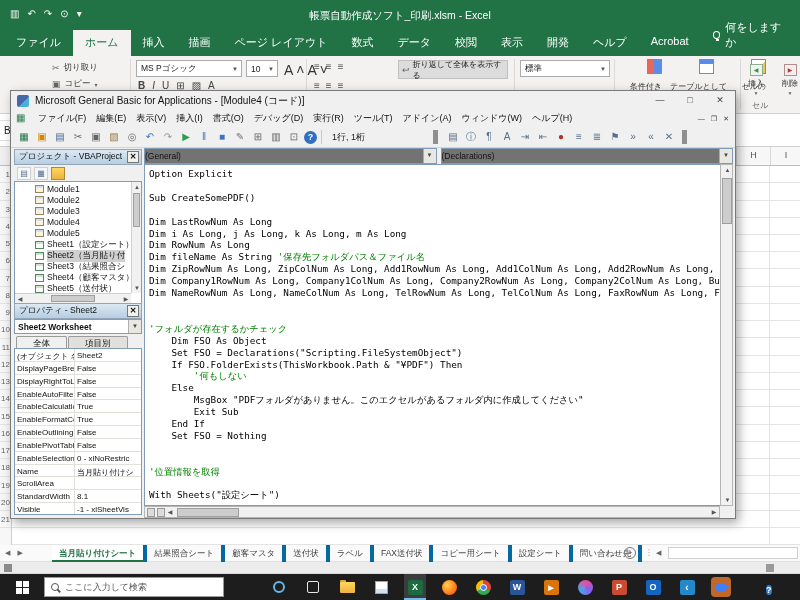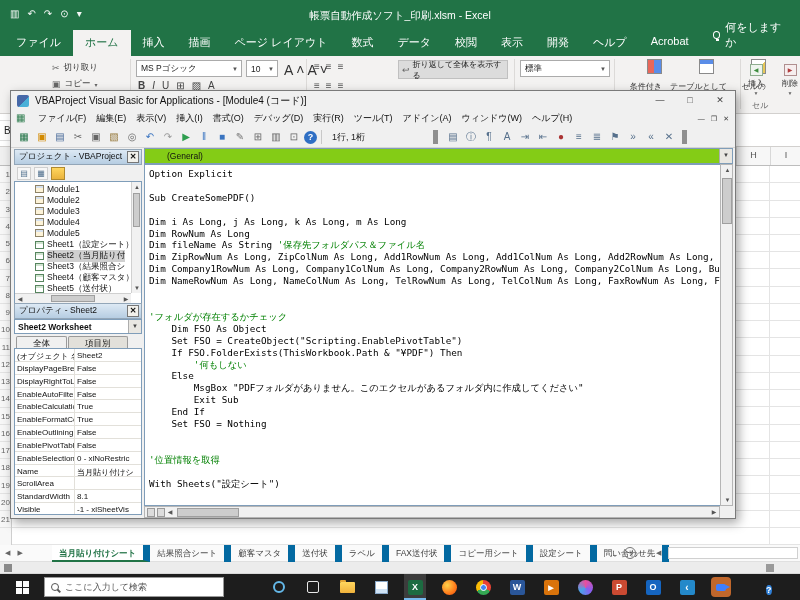--- a/index.html
+++ b/index.html
@@ -102,35 +102,35 @@
 #proptabs{height:14px;display:flex;padding:2px 0 0 2px;font-size:8.5px;color:#111}
 .ptab{padding:1px 16px;border:1px solid #9a9a9a;border-bottom:none;background:#e2e0da;border-radius:2px 2px 0 0;margin-right:1px}
 .ptab.on{background:#f0f0f0;position:relative;z-index:2}
 #pgrid{position:absolute;left:0;top:45px;right:0;bottom:0;background:#fff;border:1px solid #7f9db9;overflow:hidden}
 .prow{display:flex;height:12.85px;border-bottom:1px solid #e2e0da;font-size:8px;color:#111}
 .pname{width:60px;border-right:1px solid #e2e0da;padding:2px 0 0 2px;white-space:nowrap;overflow:hidden}
 .pval{flex:1;padding:2px 12px 0 2px;white-space:nowrap;overflow:hidden}
 
 #codepane{position:absolute;left:133px;top:57px;width:589px;height:370px}
 #cdd{height:16px;display:flex;gap:4px}
-.cddbox{flex:1;background:#84cc16;border:1px solid #7f9db9;font-size:8.5px;color:#111;display:flex;align-items:center;padding-left:22px}
+.cddbox{flex:1;background:#737373;border:1px solid #7f9db9;font-size:8.5px;color:#111;display:flex;align-items:center;padding-left:0}
 #codearea{position:absolute;left:0;top:16px;right:13px;bottom:12px;background:#fff;border:1px solid #7f9db9;border-right:none;overflow:hidden;padding:3px 0 0 4px}
 .cl{font-family:"DejaVu Sans Mono","Liberation Mono",monospace;font-size:9.3px;line-height:11.9px;white-space:pre;color:#000}
 .cm{color:#008000}
 #cvsb{position:absolute;right:0;top:16px;width:13px;bottom:12px;background:#f1f1f1;border:1px solid #b5b5b5}
 #cvsb .sba{width:13px;position:absolute;left:0}
 #cvthumb{position:absolute;left:1px;top:13px;width:10px;height:46px}
 #chsb{position:absolute;left:0;bottom:0;right:13px;height:12px;background:#f1f1f1;border:1px solid #b5b5b5;display:flex;align-items:center}
 .splitbox{width:8px;height:9px;background:#dcdcdc;border:1px solid #9a9a9a;margin-left:2px;flex:none}
 #chthumb{width:62px;height:9px;margin-left:2px}
 
 #tabsbar{left:0;top:545px;width:800px;height:17px;background:#fafafa;border-bottom:1px solid #e0e0e0;font-size:8.5px}
 #shnav{position:absolute;left:5px;top:4px;display:flex;gap:7px;font-size:7px;color:#666}
 #shtabs{position:absolute;left:52px;top:0;height:17px;display:flex}
-.shtab{padding:3px 7px 0;border-right:7px solid #0369a1;color:#3d3d3d;white-space:nowrap}
+.shtab{padding:3px 7px 0;border-right:4px solid #0369a1;color:#3d3d3d;white-space:nowrap}
 .shtab.on{background:#fff;color:#217346;font-weight:bold;border-bottom:2px solid #217346}
 #shmore{position:absolute;left:610px;top:3px;color:#555}
 #addsheet{position:absolute;left:624px;top:2px;width:12px;height:12px;border:1px solid #767676;border-radius:50%;font-size:8px;line-height:10px;text-align:center;color:#444}
 #shsplit{position:absolute;left:645px;top:3px;color:#999;font-size:8px}
 #shsbL{position:absolute;left:656px;top:4px;font-size:7px;color:#666}
 #shsbtrack{position:absolute;left:668px;top:2px;width:130px;height:12px;background:#fff;border:1px solid #d0d0d0}
 #statusbar{left:0;top:562px;width:800px;height:12px;background:#ececec;border-bottom:1px solid #d8d8d8}
 .stico{position:absolute;top:2px;width:8px;height:8px;background:#8a8a8a}
 
 #taskbar{left:0;top:574px;width:800px;height:26px;background:#1d1d1d}
@@ -297,21 +297,21 @@
       <div class="rn">17</div>
       <div class="rn">18</div>
       <div class="rn">19</div>
       <div class="rn">20</div>
       <div class="rn">21</div>
     </div>
 
   <div class="abs" id="vba">
     <div id="vtitle">
       <span class="vbicon"></span>
-      <span>VBAProject Visual Basic for Applications - [Module4 (コード)]</span>
+      <span>Microsoft General Basic for Applications - [Module4 (コード)]</span>
       <span id="vctrl">
         <span class="vcb">—</span>
         <span class="vcb">□</span>
         <span class="vcb">✕</span>
       </span>
     </div>
     <div id="vmenu">
       <span id="vmicon">▦</span>
       <span id="vmenuitems" style="display:flex">
           <span class="vmi">ファイル(F)</span>
@@ -507,37 +507,42 @@
           </div>
         </div>
     </div>
 
     <div id="codepane">
       <div id="cdd">
         <div class="cddbox">
             <span>(General)</span>
             <span class="ddbtn">▼</span>
           </div>
+        <div class="cddbox">
+            <span>(Declarations)</span>
+            <span class="ddbtn">▼</span>
+          </div>
       </div>
       <div id="codearea">
           <div class="cl"><span class="cc">Option Explicit</span></div>
           <div class="cl">&nbsp;</div>
           <div class="cl"><span class="cc">Sub CreateSomePDF()</span></div>
           <div class="cl">&nbsp;</div>
+          <div class="cl"><span class="cc">Dim LastRowNum As Long</span></div>
           <div class="cl"><span class="cc">Dim i As Long, j As Long, k As Long, m As Long</span></div>
           <div class="cl"><span class="cc">Dim RowNum As Long</span></div>
           <div class="cl"><span class="cc">Dim fileName As String </span><span class="cm">'保存先フォルダパス＆ファイル名</span></div>
           <div class="cl"><span class="cc">Dim ZipRowNum As Long, ZipColNum As Long, Add1RowNum As Long, Add1ColNum As Long, Add2RowNum As Long, Add</span></div>
           <div class="cl"><span class="cc">Dim Company1RowNum As Long, Company1ColNum As Long, Company2RowNum As Long, Company2ColNum As Long, Bus</span></div>
           <div class="cl"><span class="cc">Dim NameRowNum As Long, NameColNum As Long, TelRowNum As Long, TelColNum As Long, FaxRowNum As Long, Fa</span></div>
           <div class="cl">&nbsp;</div>
           <div class="cl">&nbsp;</div>
           <div class="cl"><span class="cm">'フォルダが存在するかチェック</span></div>
           <div class="cl"><span class="cc">    Dim FSO As Object</span></div>
-          <div class="cl"><span class="cc">    Set FSO = CreateObject("Scripting.EnablePivotTable")</span></div>
+          <div class="cl"><span class="cc">    Set FSO = Declarations("Scripting.FileSystemObject")</span></div>
           <div class="cl"><span class="cc">    If FSO.FolderExists(ThisWorkbook.Path &amp; "¥PDF") Then</span></div>
           <div class="cl"><span class="cc">        </span><span class="cm">'何もしない</span></div>
           <div class="cl"><span class="cc">    Else</span></div>
           <div class="cl"><span class="cc">        MsgBox "PDFフォルダがありません。このエクセルがあるフォルダ内に作成してください"</span></div>
           <div class="cl"><span class="cc">        Exit Sub</span></div>
           <div class="cl"><span class="cc">    End If</span></div>
           <div class="cl"><span class="cc">    Set FSO = Nothing</span></div>
           <div class="cl">&nbsp;</div>
           <div class="cl">&nbsp;</div>
           <div class="cl"><span class="cm">'位置情報を取得</span></div>

